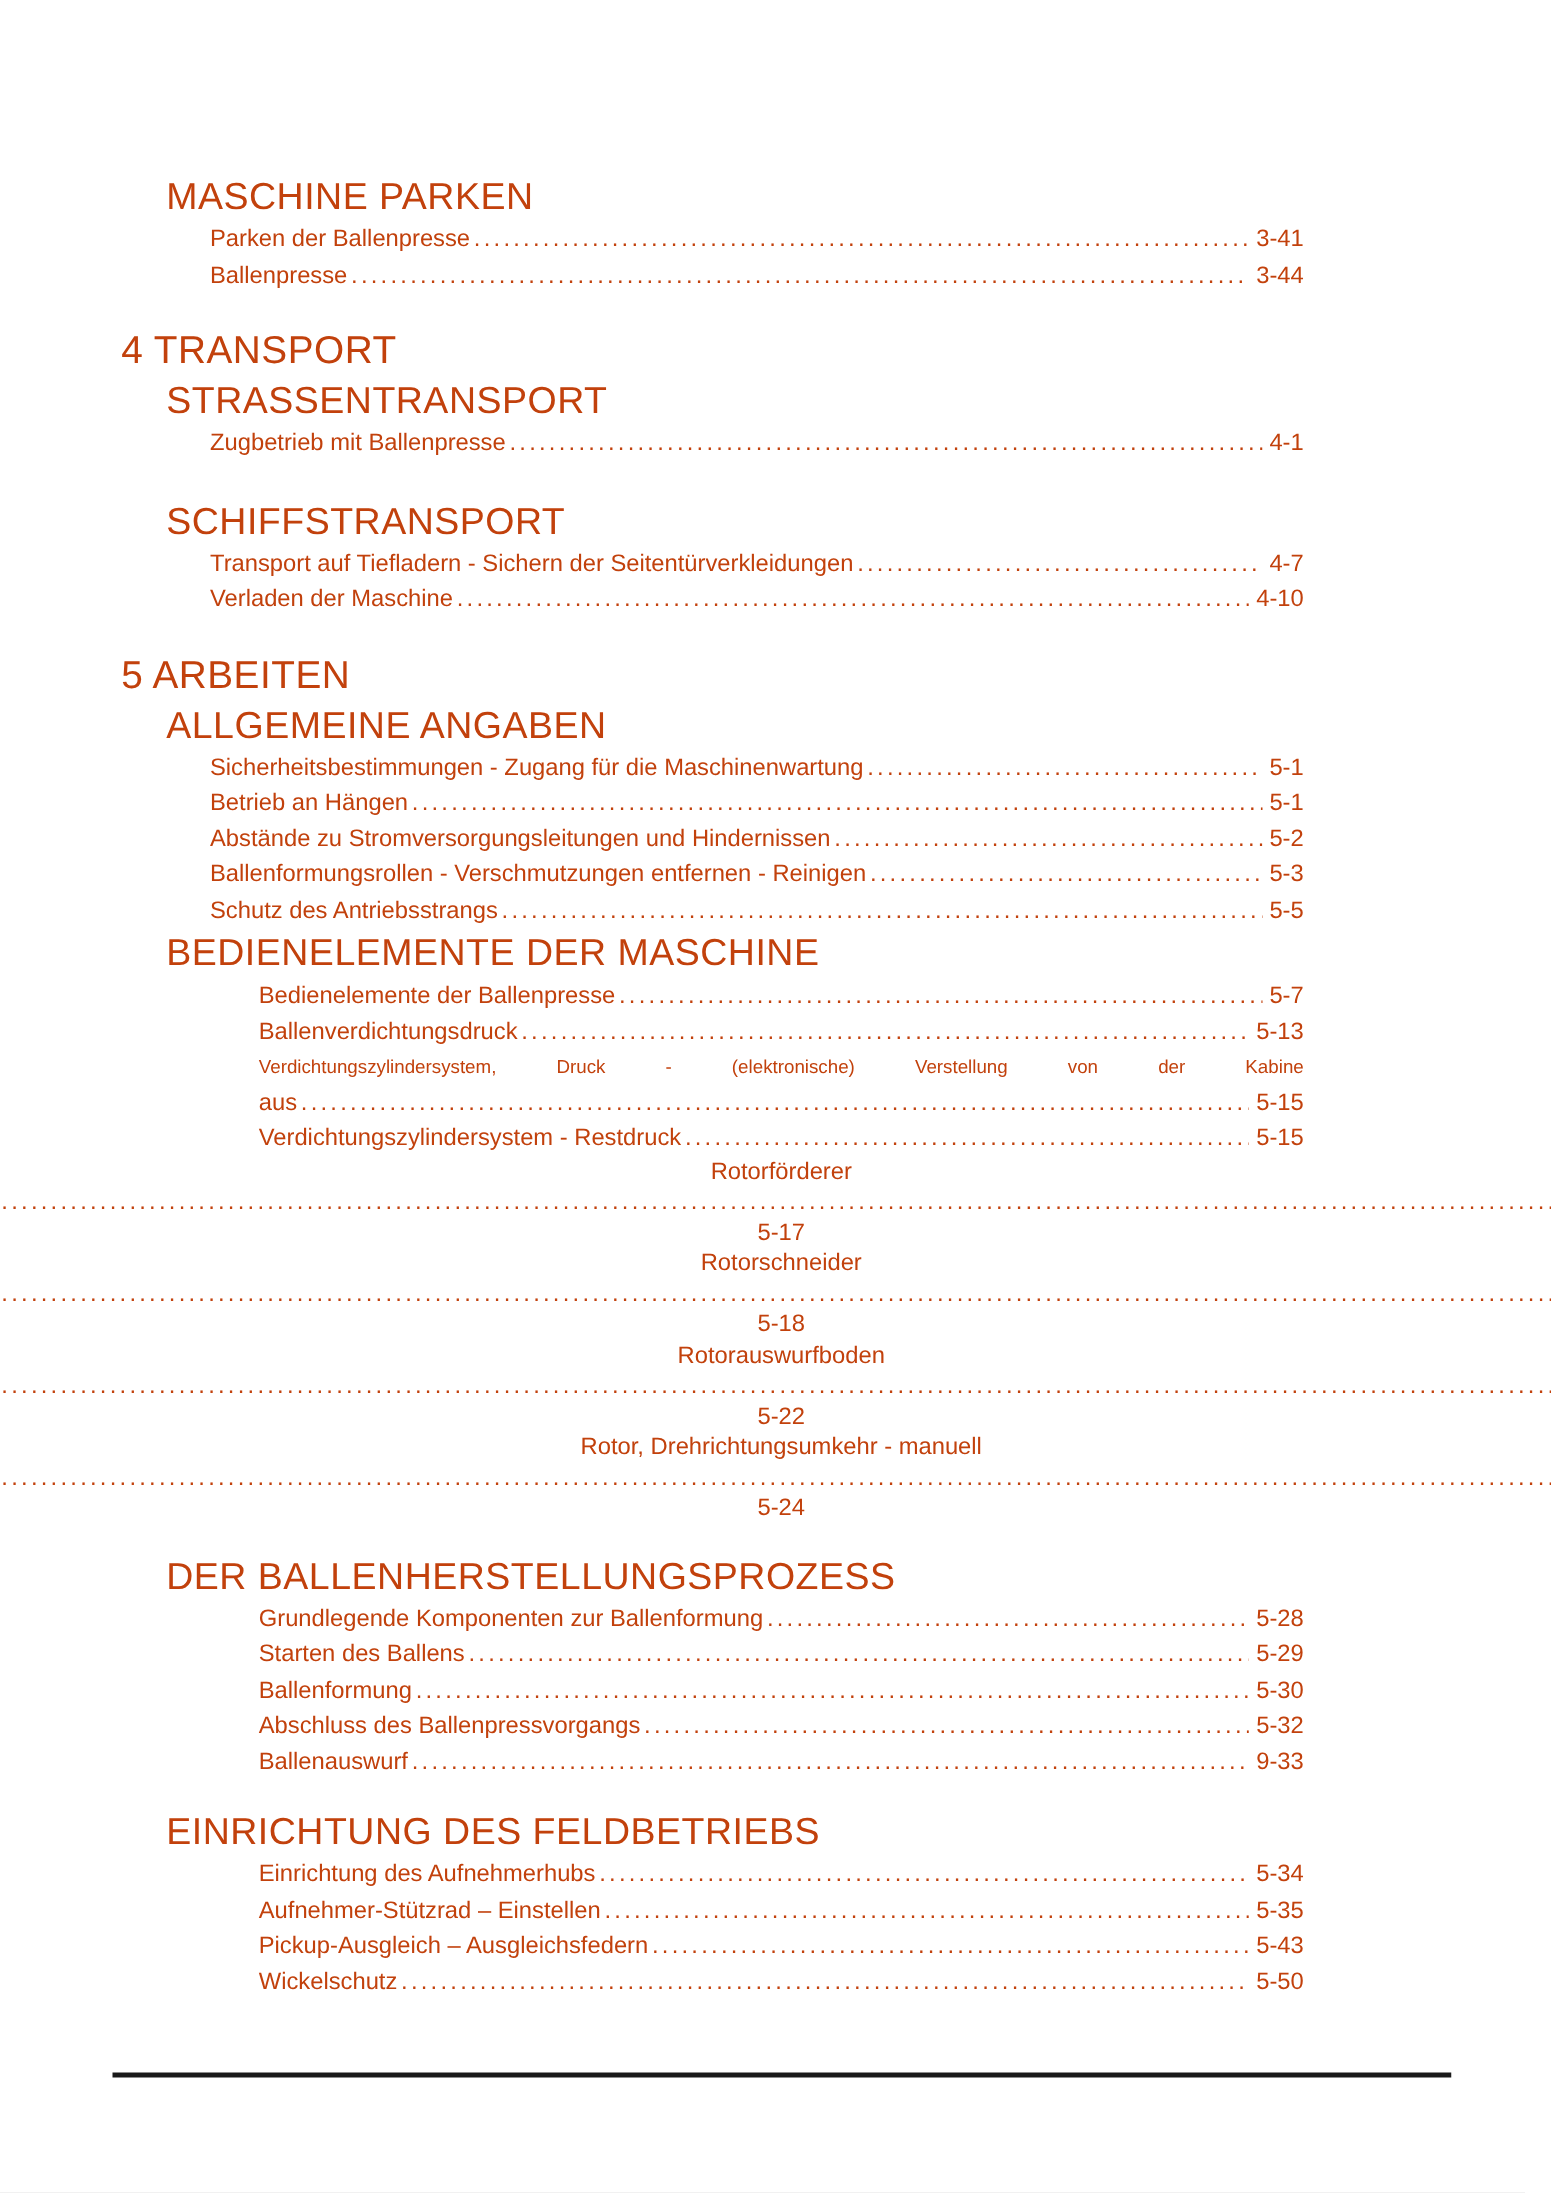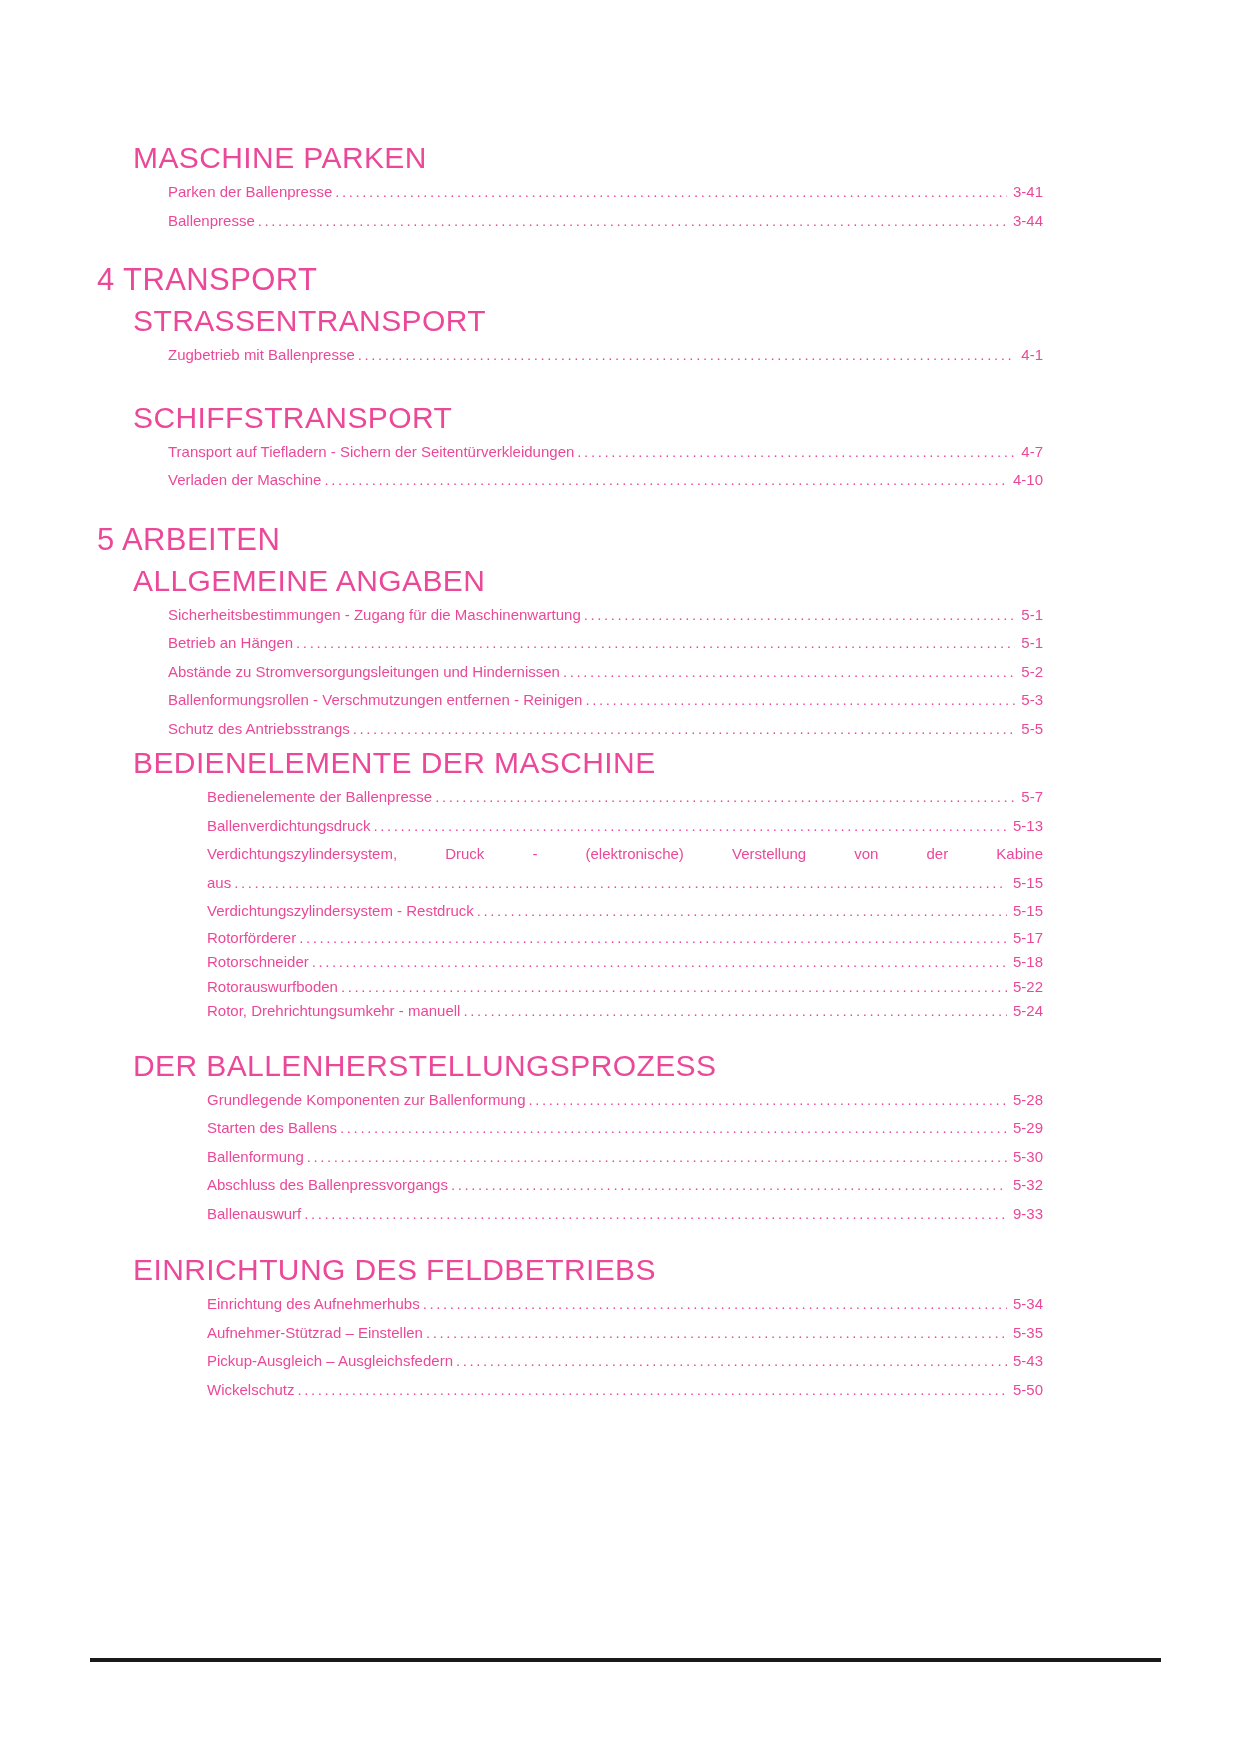--- a/index.html
+++ b/index.html
@@ -3,21 +3,21 @@
 <meta charset="utf-8">
 <style>
   * { box-sizing: border-box; }
   html, body { margin: 0; padding: 0; background: #e8e8e8; }
   .page {
     position: relative;
     width: 1241px;
     height: 1754px;
     margin: 0 auto;
     background: #ffffff;
-    color: #ec4899;
+    color: #c2410c;
     font-family: "Liberation Sans", "DejaVu Sans", sans-serif;
     overflow: hidden;
   }
   .content { position: absolute; top: 140px; left: 97px; right: 198px; }
 
   .chapter {
     font-size: 31px;
     line-height: 38px;
     letter-spacing: 0.4px;
     margin: 26px 0 4px 0;
@@ -35,24 +35,24 @@
   .sec.first { margin-top: 0; }
   .sec.after-ch { margin-top: 2px; }
   .sec.mt-lg { margin-top: 30px; }
 
   .g1 { margin-left: 71px; }
   .g2 { margin-left: 110px; }
 
   .entry {
     display: flex;
     align-items: center;
-    font-size: 15px;
+    font-size: 19px;
     line-height: 28.5px;
   }
-  .entry.tight { line-height: 24.5px; }
+  .entry.tight { line-height: 24.5px; flex-direction: column; }
   .t { white-space: nowrap; flex: 0 0 auto; }
   .leader {
     flex: 1 1 auto;
     min-width: 0;
     overflow: hidden;
     white-space: nowrap;
     margin: 0 6px 0 3px;
   }
   .leader::after {
     content: "................................................................................................................................................................";

